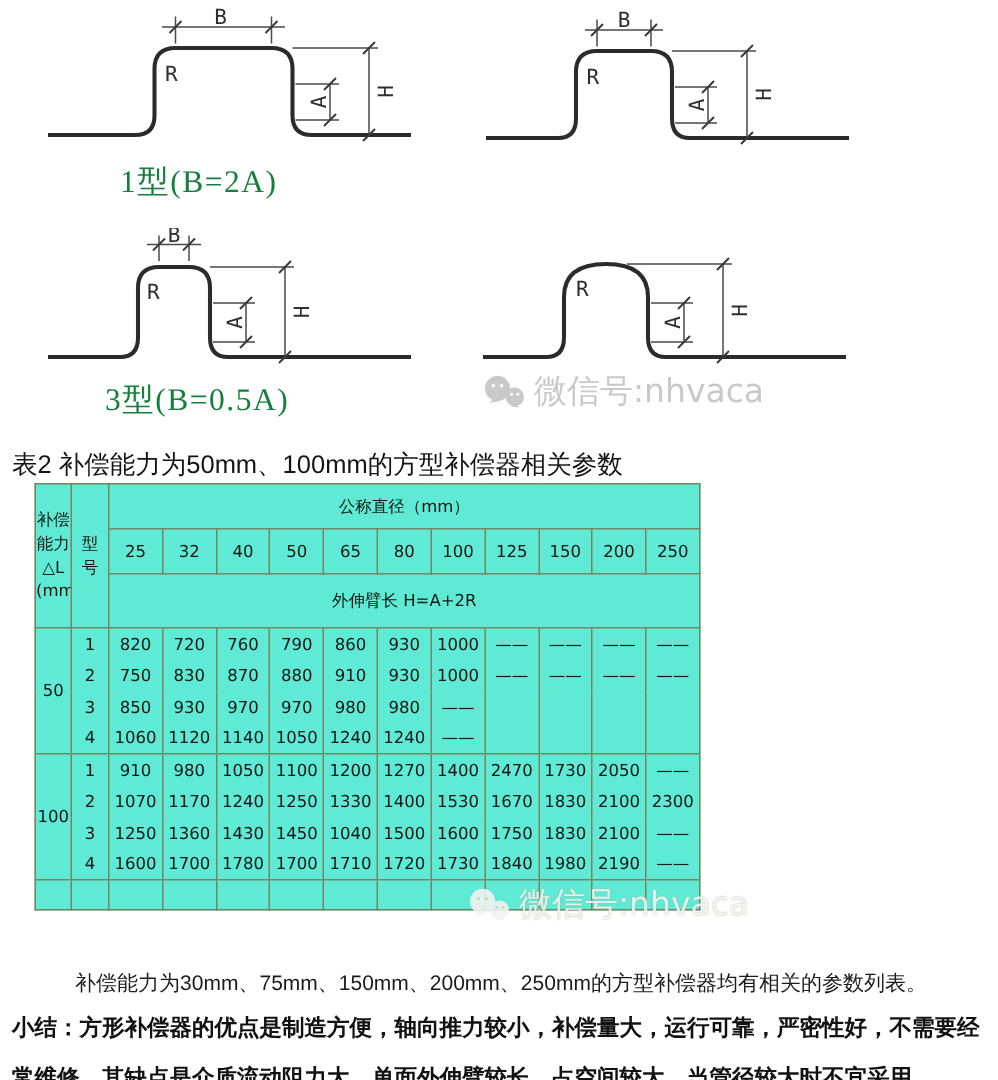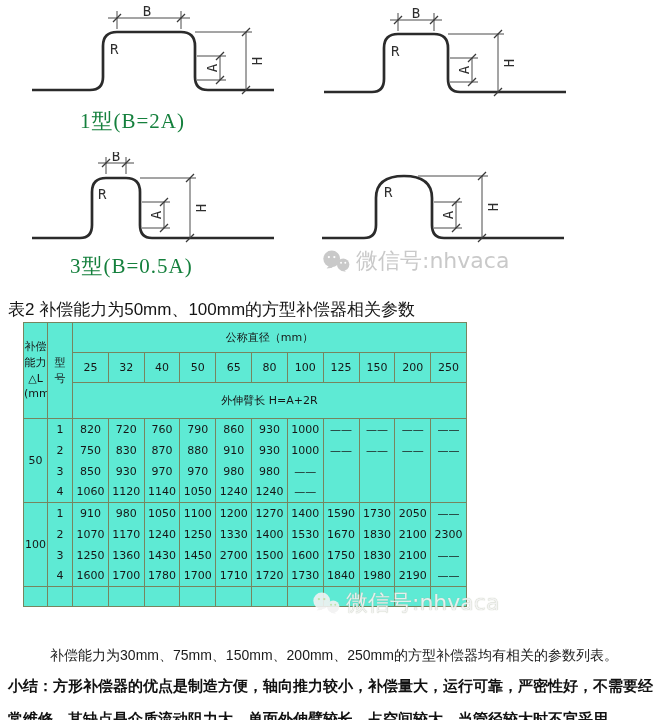--- a/index.html
+++ b/index.html
@@ -262,21 +262,21 @@
         <tr class="group-start">
           <td rowspan="4">100</td>
           <td>1</td>
           <td>910</td>
           <td>980</td>
           <td>1050</td>
           <td>1100</td>
           <td>1200</td>
           <td>1270</td>
           <td>1400</td>
-          <td>1590</td>
+          <td>2470</td>
           <td>1730</td>
           <td>2050</td>
           <td>——</td>
         </tr>
         <tr>
           <td>2</td>
           <td>1070</td>
           <td>1170</td>
           <td>1240</td>
           <td>1250</td>
@@ -287,21 +287,21 @@
           <td>1830</td>
           <td>2100</td>
           <td>2300</td>
         </tr>
         <tr>
           <td>3</td>
           <td>1250</td>
           <td>1360</td>
           <td>1430</td>
           <td>1450</td>
-          <td>2700</td>
+          <td>1040</td>
           <td>1500</td>
           <td>1600</td>
           <td>1750</td>
           <td>1830</td>
           <td>2100</td>
           <td>——</td>
         </tr>
         <tr>
           <td>4</td>
           <td>1600</td>

